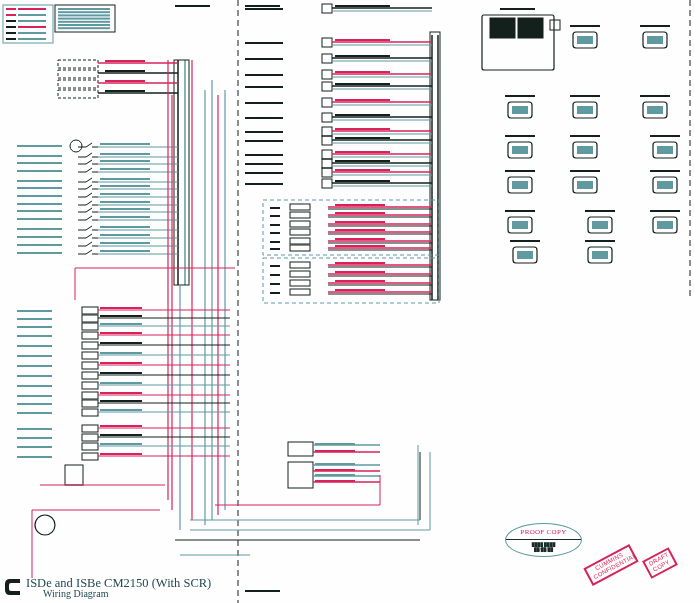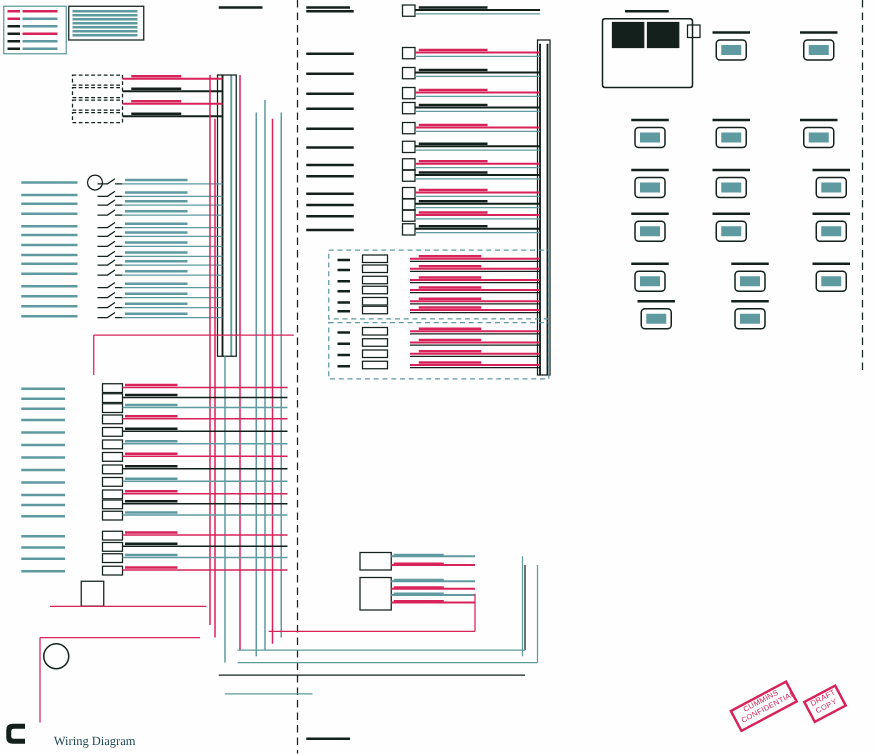--- a/index.html
+++ b/index.html
@@ -394,17 +394,26 @@
       <rect x="517" y="251" width="16" height="8" fill="#5e9aa0"></rect>
       <rect x="510" y="240" width="30" height="2" fill="#13201c"></rect>
       <rect x="588" y="247" width="24" height="16" fill="none" stroke="#13201c" stroke-width="1.2" rx="3"></rect>
       <rect x="592" y="251" width="16" height="8" fill="#5e9aa0"></rect>
       <rect x="585" y="240" width="30" height="2" fill="#13201c"></rect>
     </svg>
 
   <svg class="logo" viewBox="0 0 20 22">
     <path d="M17 3 H7 Q2 3 2 8 V14 Q2 19 7 19 H17 V15 H8 Q6 15 6 13 V9 Q6 7 8 7 H17 Z" fill="#13201c"></path>
   </svg>
+  <div class="title1">ISDe and ISBe CM2150 (With SCR)</div>
   <div class="title2">Wiring Diagram</div>
 
+  <div class="proof">
+    <div class="proof-text">PROOF COPY</div>
+    <div class="proof-line"></div>
+    <div class="proof-sub">
+      <div>████ ████</div>
+      <div>██/██/██</div>
+    </div>
+  </div>
   <div class="stamp stamp1">CUMMINS CONFIDENTIAL</div>
   <div class="stamp stamp2">DRAFT COPY</div>
 </div>
 
 </body></html>

